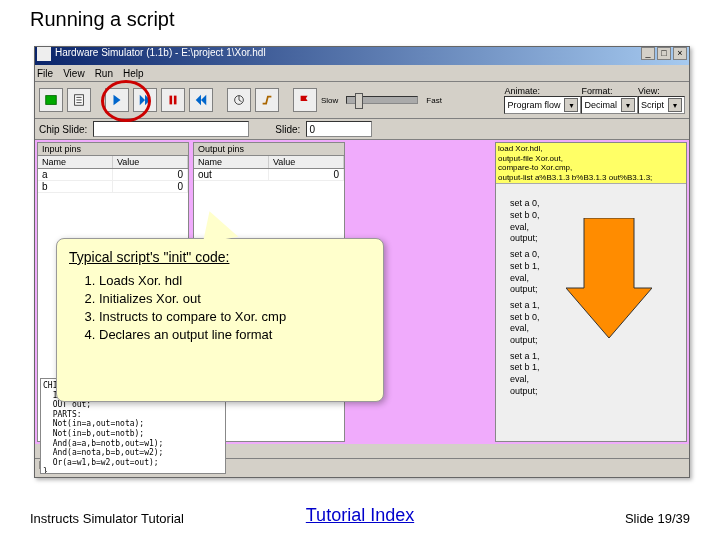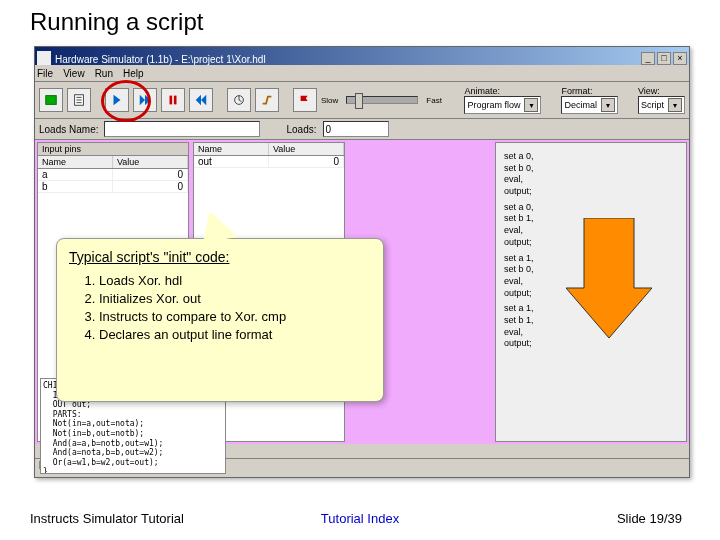--- a/index.html
+++ b/index.html
@@ -1,60 +1,60 @@
 <!DOCTYPE html>
 <html><head>
 <meta charset="utf-8">
 <style>
 html,body{margin:0;padding:0;width:720px;height:540px;font-family:Arial,sans-serif;font-size:11px;background:#fff;color:#000;overflow:hidden}
 .slide{position:relative;width:720px;height:540px}
-.slide-title{position:absolute;left:30px;top:8px;font-size:24px}
+.slide-title{position:absolute;left:30px;top:8px;font-size:20px}
 .app{position:absolute;left:34px;top:46px;width:654px;height:430px;border:1px solid #666;background:#d4d0c8;box-shadow:2px 2px 4px rgba(0,0,0,.3)}
-.titlebar{height:18px;background:linear-gradient(90deg,#0a246a,#a6caf0);display:flex;align-items:flex-end;color:#fff;font-size:10px;padding:0 2px}
+.titlebar{height:18px;background:linear-gradient(90deg,#0a246a,#a6caf0);display:flex;align-items:flex-start;color:#fff;font-size:10px;padding:0 2px}
 .titlebar .ico{width:14px;height:14px;background:#eee;margin-right:4px;display:inline-block}
 .winbtns{margin-left:auto;display:flex;gap:2px}
 .winbtn{width:14px;height:13px;background:#d4d0c8;border:1px solid #808080;font-size:9px;line-height:11px;text-align:center;color:#000;box-sizing:border-box}
 .menubar{height:16px;background:#d4d0c8;border-bottom:1px solid #808080;display:flex;align-items:center;padding-left:2px;font-size:10px;gap:10px}
 .menubar span{text-decoration-color:transparent}
 .toolbar{height:36px;background:#d4d0c8;border-bottom:1px solid #808080;display:flex;align-items:center;padding:0 4px;gap:4px;position:relative}
 .tb{width:22px;height:22px;border:1px solid #808080;background:#eeeeee;display:flex;align-items:center;justify-content:center;font-size:12px}
 .tb svg{width:14px;height:14px}
 .red-circ{position:absolute;left:66px;top:-2px;width:44px;height:36px;border:3px solid #c00;border-radius:50%}
 .tb-sep{width:6px}
 .slider{width:70px;height:6px;background:#aaa;margin:0 4px;position:relative;border:1px inset #888}
 .slider::after{content:"";position:absolute;left:8px;top:-4px;width:6px;height:14px;background:#d4d0c8;border:1px solid #555}
-.toolbar-right{margin-left:auto;display:flex;align-items:center;gap:20px;font-size:9px}
+.toolbar-right{margin-left:auto;display:flex;align-items:center;gap:0;font-size:9px}
 .combo{border:1px inset #888;background:#fff;height:16px;display:flex;align-items:center;padding:0 2px;gap:4px}
 .combo .arr{width:12px;height:12px;background:#d4d0c8;border:1px solid #666;display:flex;align-items:center;justify-content:center;font-size:8px}
 .chipbar{height:20px;background:#d4d0c8;border-bottom:1px solid #808080;display:flex;align-items:center;padding:0 4px;gap:6px;font-size:10px}
 .chipbar input{height:14px;border:1px inset #888;background:#fff;font-size:10px;padding:0 2px}
 .content{position:relative;height:304px;background:#f0abfc;display:flex}
 .pane{border:1px solid #888;background:#fff;margin:2px;font-size:10px}
 .pane-head{background:#d4d0c8;border-bottom:1px solid #888;padding:1px 4px;font-size:9px}
 .tbl-head{display:flex;border-bottom:1px solid #888;font-size:9px}
 .tbl-head div{flex:1;padding:1px 4px;border-right:1px solid #ccc;background:#eee}
 .tbl-row{display:flex;border-bottom:1px solid #eee;font-size:10px}
 .tbl-row div{flex:1;padding:0 4px;border-right:1px solid #eee}
 .scriptpane{flex:0 0 190px;display:flex;flex-direction:column}
 .script-hdr{background:#ffff66;font-size:8px;padding:1px 2px;border-bottom:1px solid #aaa;line-height:1.2}
-.script-body{flex:1;overflow:hidden;font-size:9px;padding:8px;line-height:1.3;background:#efefef;position:relative}
+.script-body{flex:1;overflow:hidden;font-size:9px;padding:14px;line-height:1.3;background:#efefef;position:relative}
 .script-body .blk{margin-bottom:4px}
 .hdl-pane{position:absolute;left:40px;top:378px;width:180px;height:90px;background:#fff;border:1px solid #888;font-family:monospace;font-size:8px;padding:2px;line-height:1.2;overflow:hidden;z-index:4}
 .callout{position:absolute;left:56px;top:238px;width:302px;height:142px;background:#ffffcc;border:1px solid #999;border-radius:8px;padding:10px 12px;box-shadow:2px 2px 6px rgba(0,0,0,.3);z-index:5}
 .callout-title{font-size:14px;text-decoration:underline;margin-bottom:8px}
 .callout ol{margin:8px;padding-left:22px;font-size:13px}
 .callout li{margin-bottom:3px}
 .speech-tail{position:absolute;left:200px;top:210px;width:0;height:0;border-left:12px solid transparent;border-right:24px solid transparent;border-bottom:30px solid #ffffcc;z-index:6;transform:rotate(-10deg)}
 .flow-arrow{position:absolute;left:566px;top:218px;width:86px;height:120px;z-index:5}
 .flow-arrow svg{width:86px;height:120px}
 .flow-text{position:absolute;width:100%;text-align:center;top:16px;font-size:14px;line-height:1.1;color:#000}
 .statusbar{position:absolute;left:0;bottom:0;right:0;height:16px;background:#d4d0c8;border-top:1px solid #808080;font-size:10px;padding:1px 4px;font-weight:bold}
 .footer{position:absolute;left:30px;bottom:14px;font-size:13px}
-.footer-center{position:absolute;left:0;right:0;bottom:14px;text-align:center;font-size:13px;color:#00c;}
-.footer-right{position:absolute;right:38px;bottom:14px;font-size:13px}
+.footer-center{position:absolute;left:0;right:0;bottom:14px;text-align:center;font-size:18px;color:#00c;text-decoration:underline}
+.footer-right{position:absolute;right:30px;bottom:14px;font-size:13px}
 </style>
 </head>
 <body>
 
 <div class="slide">
   <div class="slide-title">Running a script</div>
 
   <div class="app">
     <div class="titlebar">
       <span class="ico"></span>
@@ -149,54 +149,59 @@
           <div>View:</div>
           <div class="combo">
               <span>Script</span>
               <span class="arr">▾</span>
             </div>
         </div>
       </div>
     </div>
 
     <div class="chipbar">
-      <span>Loads Name:</span>
+      <span>Chip Slide:</span>
       <input style="width: 150px;" value="">
-      <span style="margin-left:20px">Loads:</span>
+      <span style="margin-left:20px">Slide:</span>
       <input style="width: 60px;" value="0">
     </div>
 
     <div class="content">
       <div class="pane" style="flex:0 0 150px">
         <div class="pane-head">Input pins</div>
         <div class="tbl-head">
             <div>Name</div>
             <div>Value</div>
           </div>
         <div class="tbl-row">
             <div>a</div>
             <div style="text-align:right">0</div>
           </div>
         <div class="tbl-row">
             <div>b</div>
             <div style="text-align:right">0</div>
           </div>
       </div>
       <div class="pane" style="flex:0 0 150px">
+        <div class="pane-head">Output pins</div>
         <div class="tbl-head">
             <div>Name</div>
             <div>Value</div>
           </div>
         <div class="tbl-row">
             <div>out</div>
             <div style="text-align:right">0</div>
           </div>
       </div>
       <div style="flex:1"></div>
       <div class="pane scriptpane">
+        <div class="script-hdr" style="white-space:pre-line">load Xor.hdl,
+output-file Xor.out,
+compare-to Xor.cmp,
+output-list a%B3.1.3 b%B3.1.3 out%B3.1.3;</div>
         <div class="script-body">
           <div class="blk" style="white-space:pre-line">set a 0,
 set b 0,
 eval,
 output;</div>
           <div class="blk" style="white-space:pre-line">set a 0,
 set b 1,
 eval,
 output;</div>
           <div class="blk" style="white-space:pre-line">set a 1,

